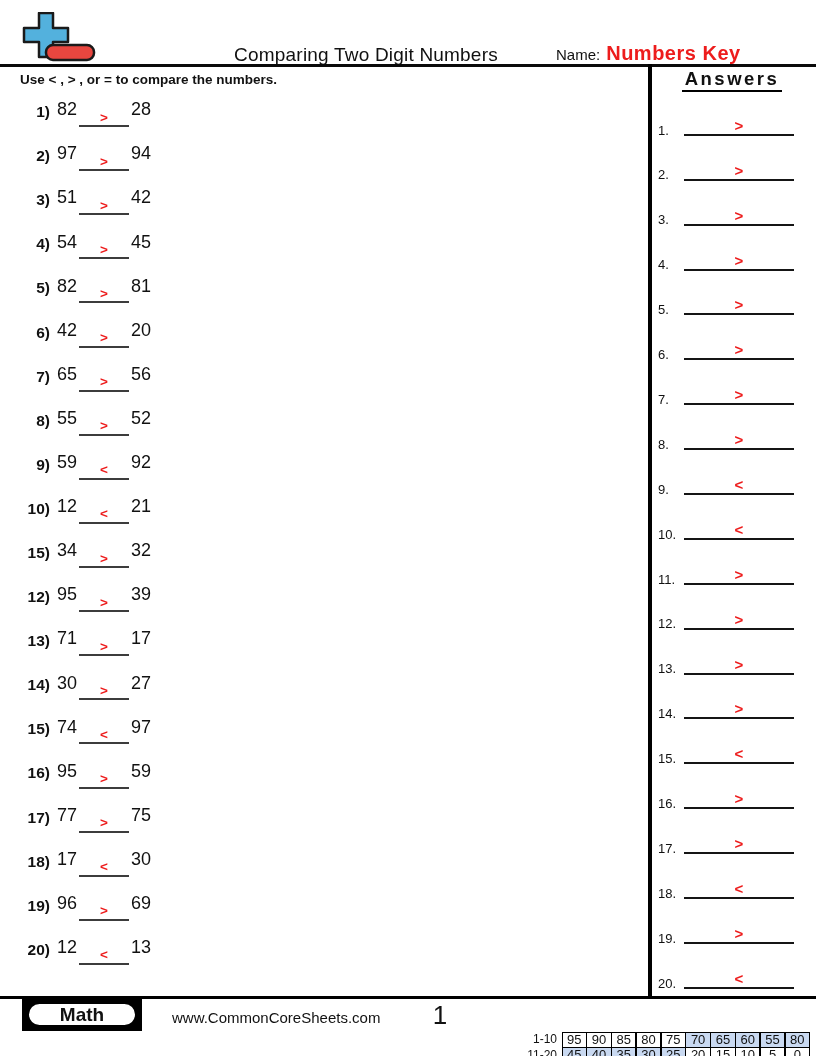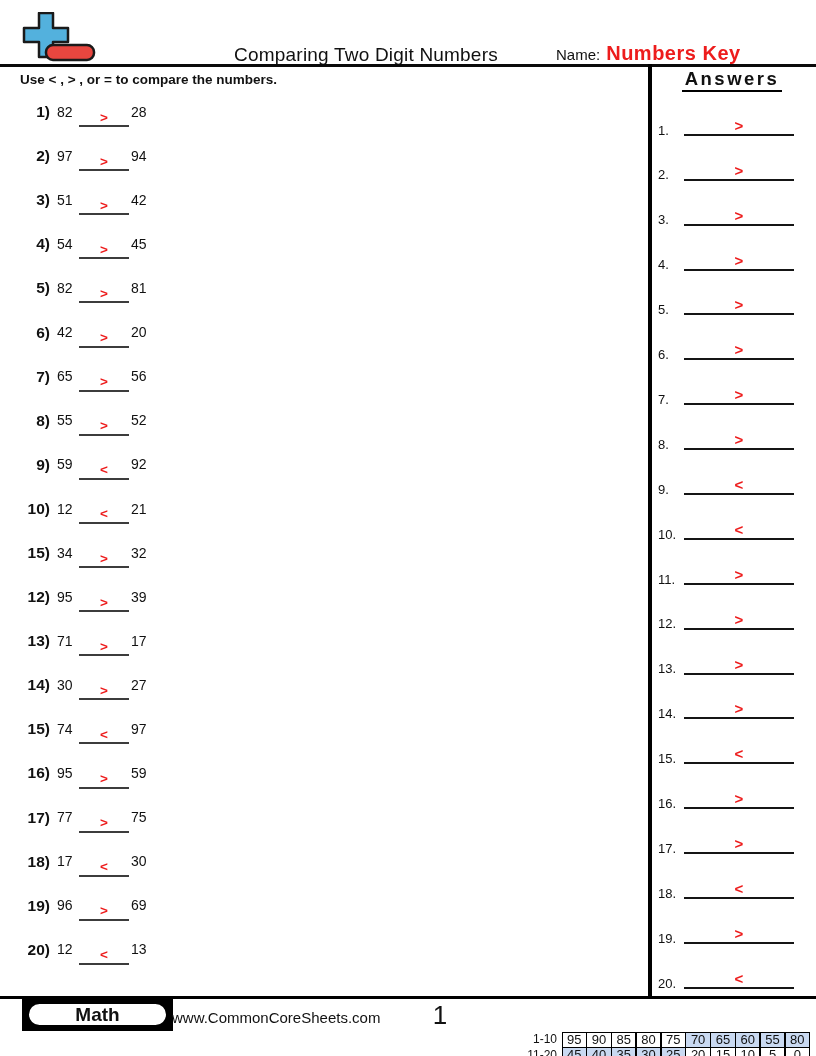--- a/index.html
+++ b/index.html
@@ -20,38 +20,38 @@
   .name-row{position:absolute;left:556px;top:42px;display:flex;align-items:baseline;gap:6px;}
   .name-label{font-size:15px;}
   .answer-key{font-size:20px;font-weight:bold;color:var(--accent-red);letter-spacing:.5px;}
   .header-rule{position:absolute;left:0;right:0;top:64px;height:3px;background:#0a0a0a;}
   .instructions{position:absolute;left:20px;top:72px;font-size:13.5px;font-weight:bold;}
 
   
   .questions{position:absolute;left:22px;top:90px;width:600px;}
   .question{display:flex;align-items:flex-end;height:44.1px;padding-bottom:14px;}
   .qnum{min-width:28px;text-align:right;font-weight:bold;font-size:15.5px;margin-right:7px;line-height:1.1;}
-  .qval{font-size:14px;width:22px;line-height:1.1;margin-top:25px;}
+  .qval{font-size:18px;width:22px;line-height:1.1;margin-top:25px;}
   .qval.right{width:auto;margin-left:2px;}
   .qmid{width:50px;border-bottom:2px solid #3c3c3c;position:relative;height:26px;margin-bottom:-7px;}
   .qsym{position:absolute;bottom:1px;left:0;right:0;text-align:center;color:var(--accent-red);font-weight:bold;font-size:13.5px;line-height:1;}
 
   
   .vdivider{position:absolute;left:648px;top:64px;height:932px;width:2px;border-left:2px solid #000;border-right:2px solid #000;}
   .answers-title{position:absolute;left:656px;top:68px;width:152px;text-align:center;}
   .answers-title span{font-weight:bold;font-size:18.5px;letter-spacing:2.5px;border-bottom:2.5px solid #000;padding:8px 3px 1px;}
   .answers{position:absolute;left:658px;top:93px;width:136px;}
   .answer{display:flex;align-items:flex-end;height:44.9px;}
   .anum{font-size:13px;min-width:24px;line-height:1.1;}
   .aline{flex:1;border-bottom:2px solid #151515;position:relative;height:24px;margin-left:2px;margin-bottom:2px;}
   .asym{position:absolute;bottom:1px;left:0;right:0;text-align:center;color:var(--accent-red);font-weight:bold;font-size:15px;line-height:1;}
 
   
   .footer-rule{position:absolute;left:0;right:0;top:996px;height:2.5px;background:#000;}
-  .math-badge{position:absolute;left:22px;top:998px;width:151px;height:33px;background:#000;}
+  .math-badge{position:absolute;left:22px;top:998px;width:120px;height:33px;background:#000;}
   .math-pill{position:absolute;left:5px;right:5px;top:4px;bottom:4px;background:#fff;border:2px solid #000;border-radius:14px;display:flex;align-items:center;justify-content:center;font-weight:bold;font-size:19px;}
   .website{position:absolute;left:172px;top:1009px;font-size:15px;}
   .page-num{position:absolute;left:400px;top:1000px;width:80px;text-align:center;font-size:26px;}
   .score{position:absolute;left:516px;top:1032px;display:grid;grid-template-columns:46px repeat(10,24.8px);grid-auto-rows:15.9px;font-size:13px;}
   .score-label{text-align:right;padding-right:5px;font-size:12px;line-height:15.9px;}
   .score-cell{border:1px solid #000;margin:-0.5px 0 0 -0.5px;text-align:center;line-height:14.5px;background:#fff;}
   .score-cell.shaded{background:var(--shade-blue);}
 </style>
 </head>
 <body>

